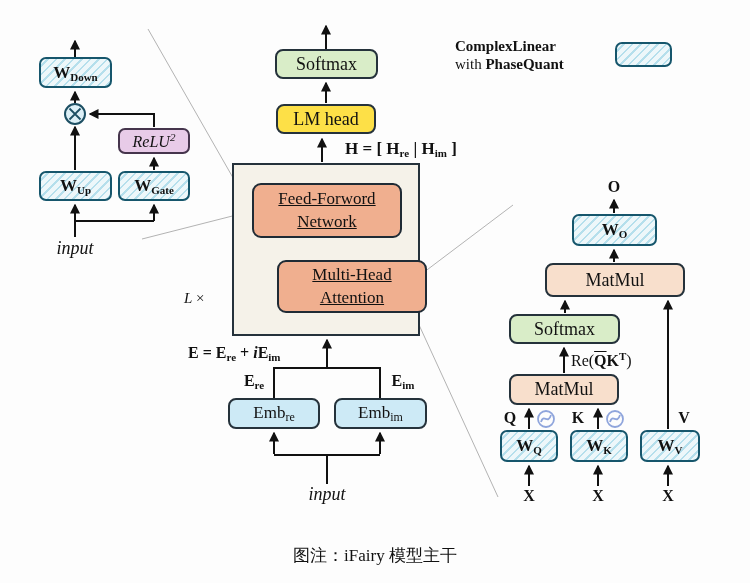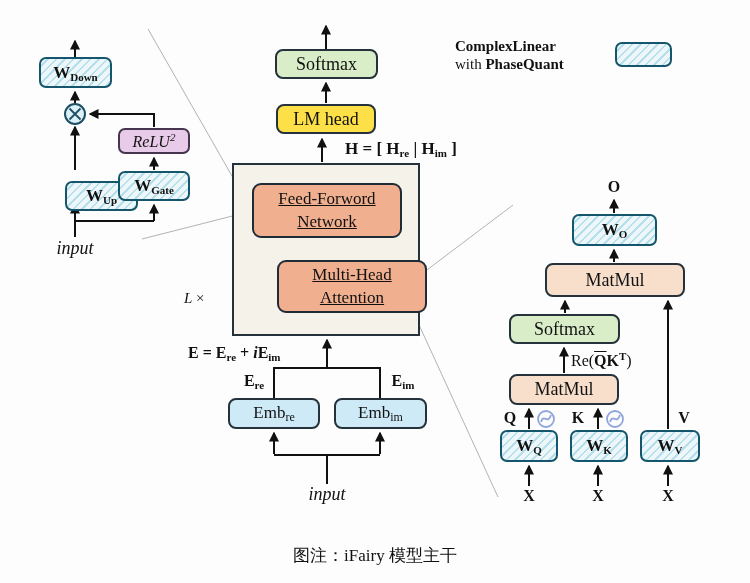--- a/index.html
+++ b/index.html
@@ -105,21 +105,21 @@
   </svg>
 
   <div class="box hatched wlbl" style="left:39px;top:57px;width:73px;height:31px;">
     <span><b>W</b><sub>Down</sub></span>
   </div>
 
   <div class="box pink" style="left:118px;top:128px;width:72px;height:26px;font-size:16px;font-style:italic;">
     <span><span>ReLU</span><sup style="font-size:11px;">2</sup></span>
   </div>
 
-  <div class="box hatched wlbl" style="left:39px;top:181px;width:73px;height:30px;margin-left:26px;">
+  <div class="box hatched wlbl" style="left:39px;top:171px;width:73px;height:30px;">
     <span><b>W</b><sub>Up</sub></span>
   </div>
 
   <div class="box hatched wlbl" style="left:118px;top:171px;width:72px;height:30px;">
     <span><b>W</b><sub>Gate</sub></span>
   </div>
 
   <div class="lbl italic center" style="left:25px;top:238px;width:100px;font-size:18px;">input</div>
 
   <div class="box rounded green boxtext" style="left:275px;top:49px;width:103px;height:30px;">

